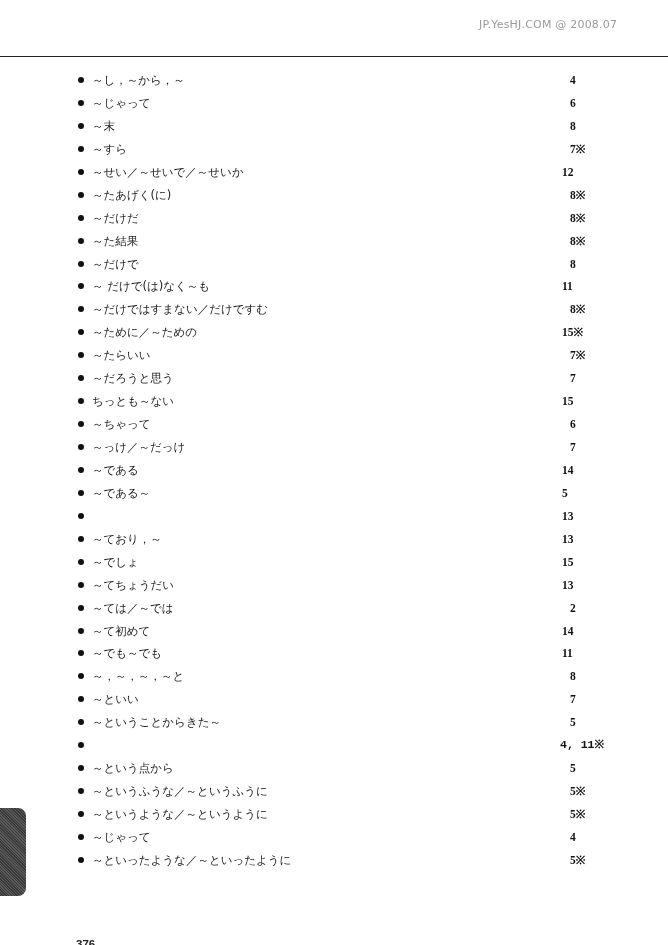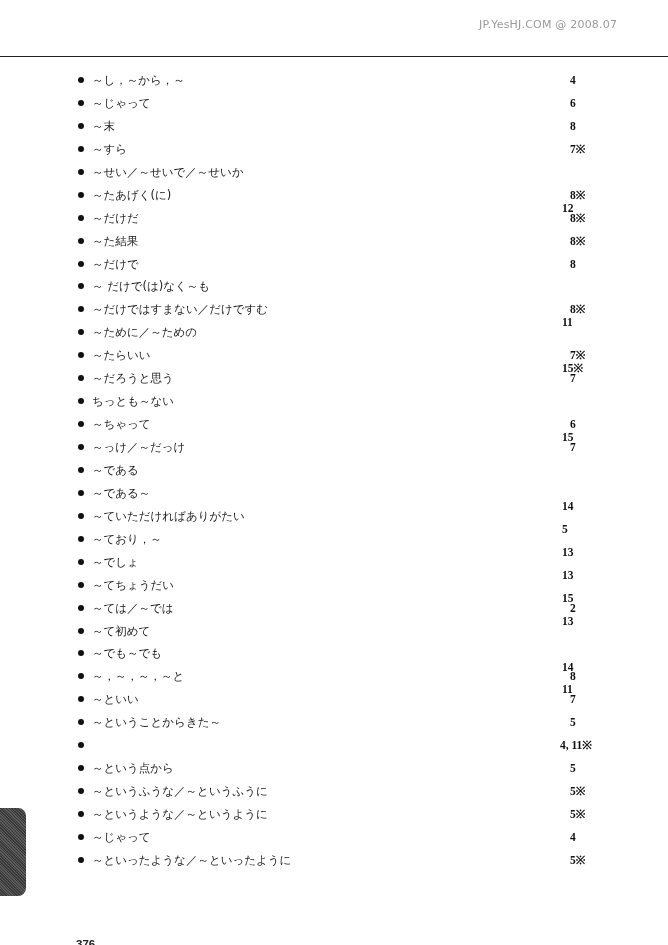--- a/index.html
+++ b/index.html
@@ -32,22 +32,22 @@
     }
     .term {
       position: absolute; left: 88px; top: 0;
       font-size: 11.5px; line-height: 18px; white-space: nowrap; color: #1a1a1a;
     }
     .page {
       position: absolute; left: 566px; top: 0;
       font-family: "Liberation Serif", serif; font-weight: bold;
       font-size: 11.5px; line-height: 18px; white-space: nowrap; color: #111;
     }
-    .page.wide { left: 556px; }
-    .page.left2 { left: 558px; margin-top: 36px; }
+    .page.wide { left: 556px; font-family: Liberation Mono, monospace; }
+    .page.left2 { left: 558px; }
     .edge-tab {
       position: absolute; left: 0; top: 808px; width: 26px; height: 88px;
       border-radius: 0 8px 8px 0;
       background:
         repeating-linear-gradient(45deg, #3a3a3a 0 1px, #5a5a5a 1px 2px),
         #444;
     }
     .page-number {
       position: absolute; left: 76px; top: 922px;
       font-family: "Liberation Sans", sans-serif; font-weight: bold;
@@ -151,21 +151,20 @@
       <span class="term">～である</span>
       <span class="page left2">14</span>
     </li>
     <li class="entry">
       <span class="bullet"></span>
       <span class="term">～である～</span>
       <span class="page left2">5</span>
     </li>
     <li class="entry">
       <span class="bullet"></span>
-      <span class="term">～ていただければありがたい</span>
       <span class="page left2">13</span>
     </li>
     <li class="entry">
       <span class="bullet"></span>
       <span class="term">～ており，～</span>
       <span class="page left2">13</span>
     </li>
     <li class="entry">
       <span class="bullet"></span>
       <span class="term">～でしょ</span>

